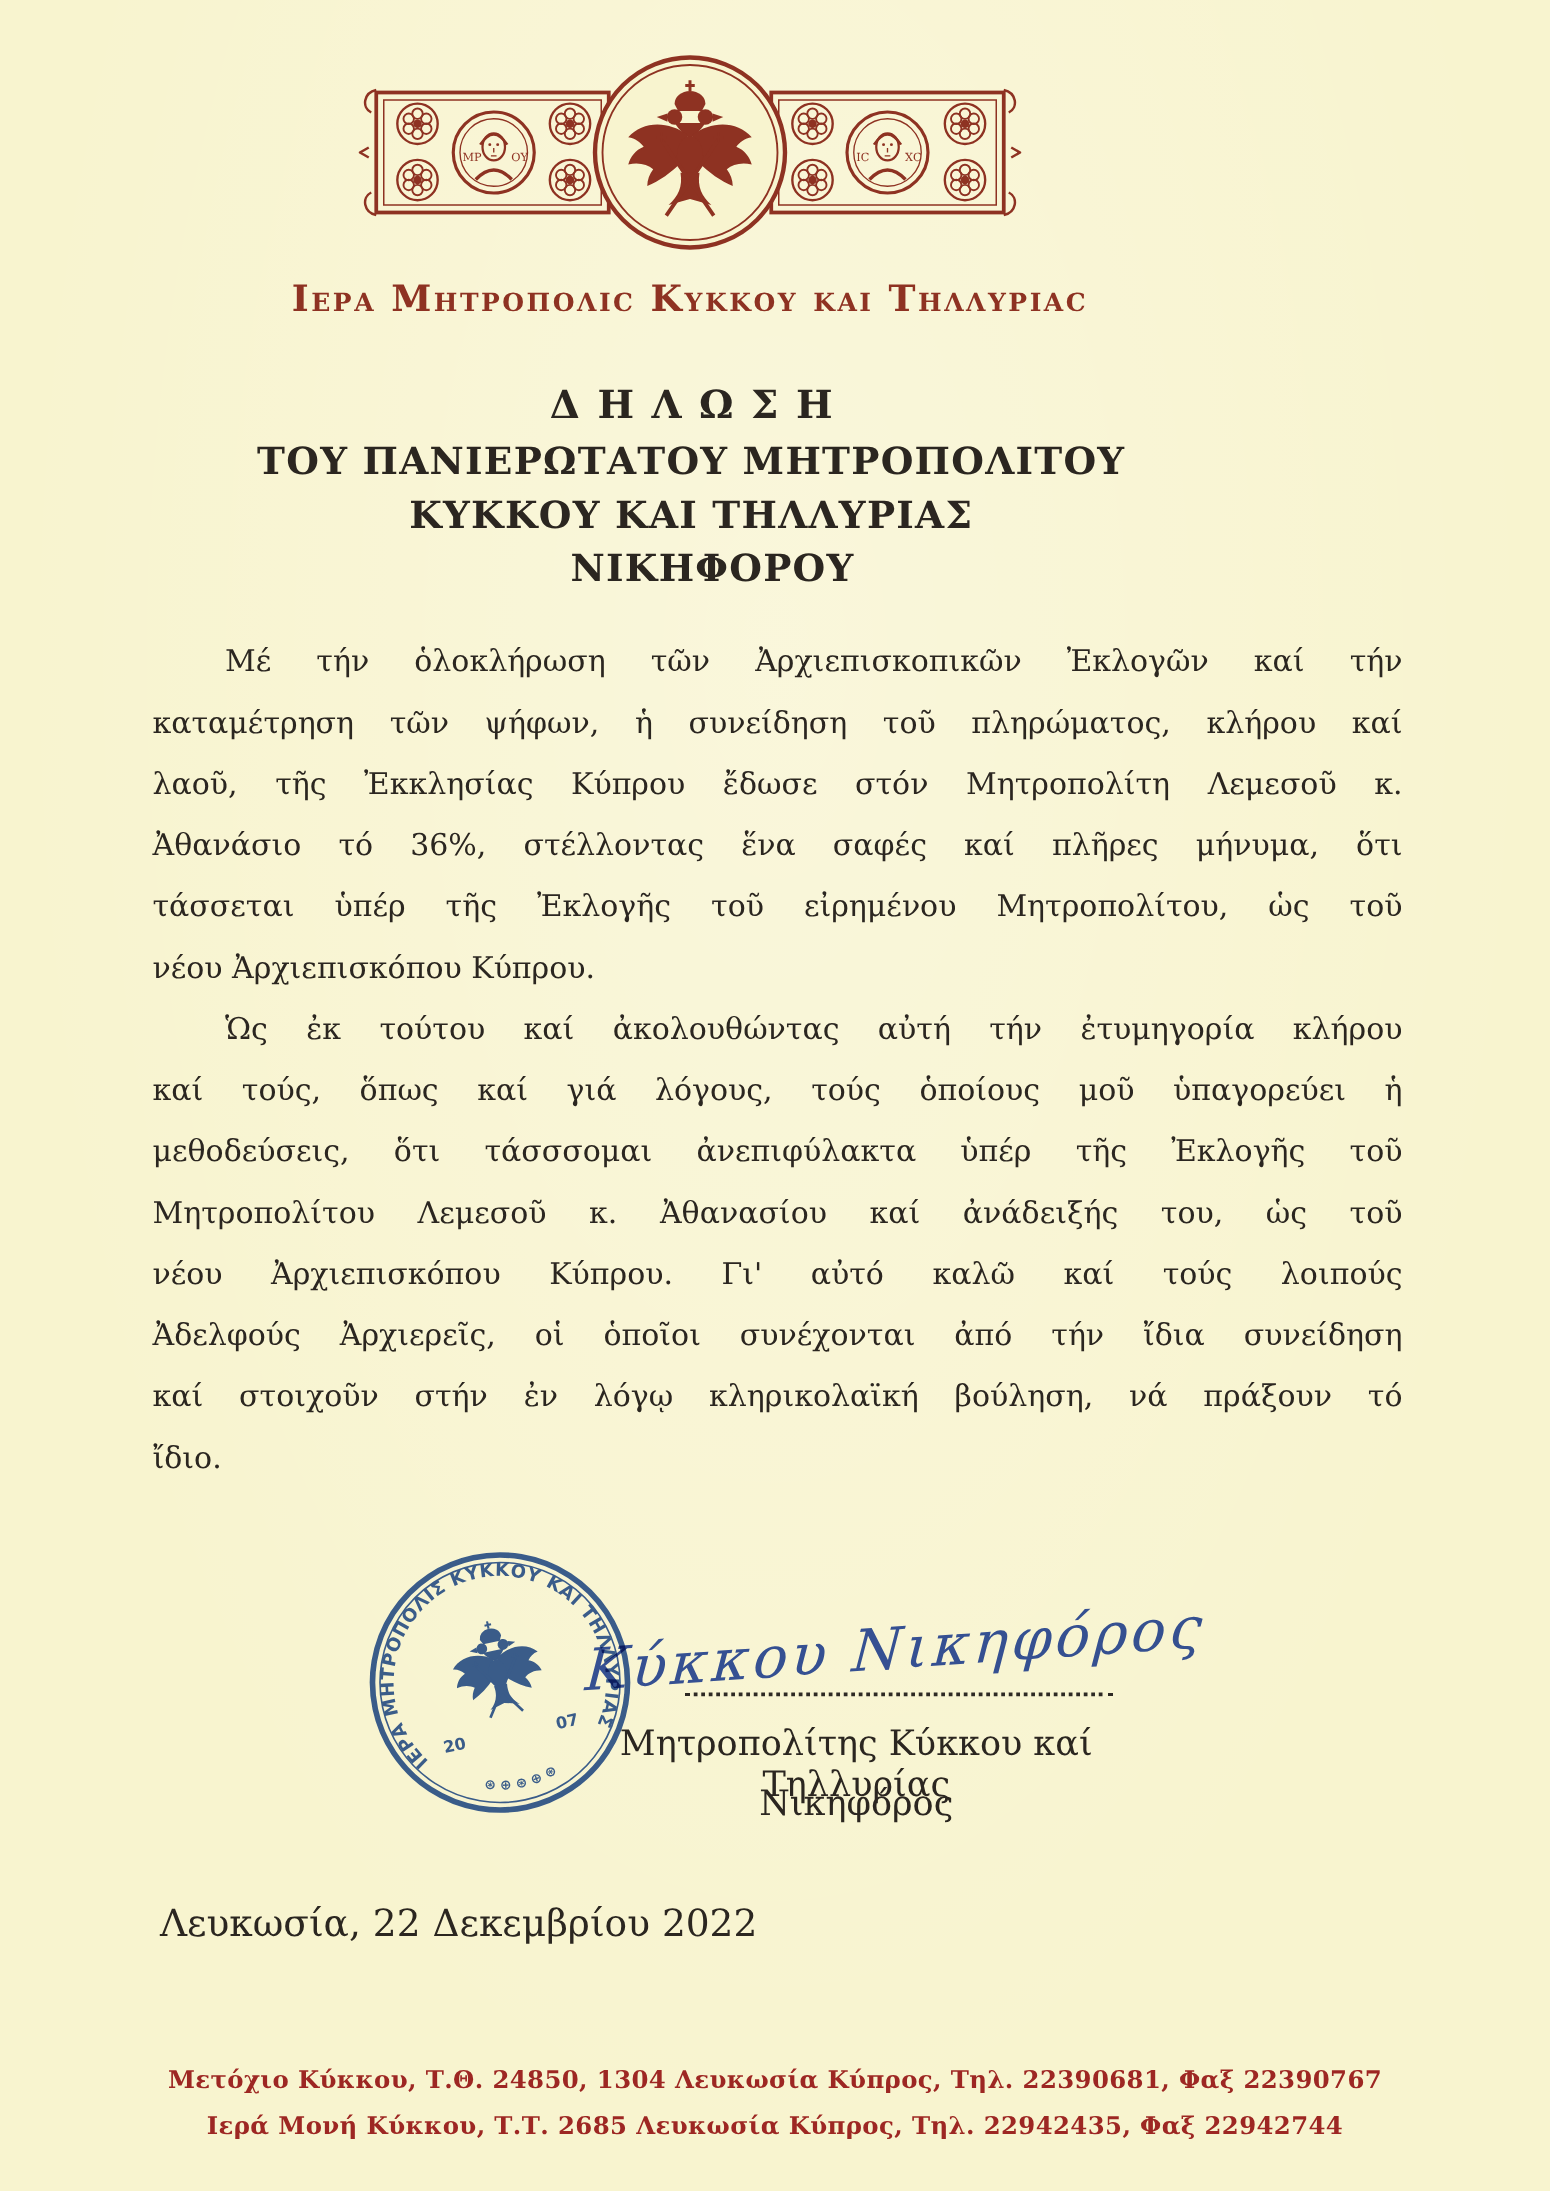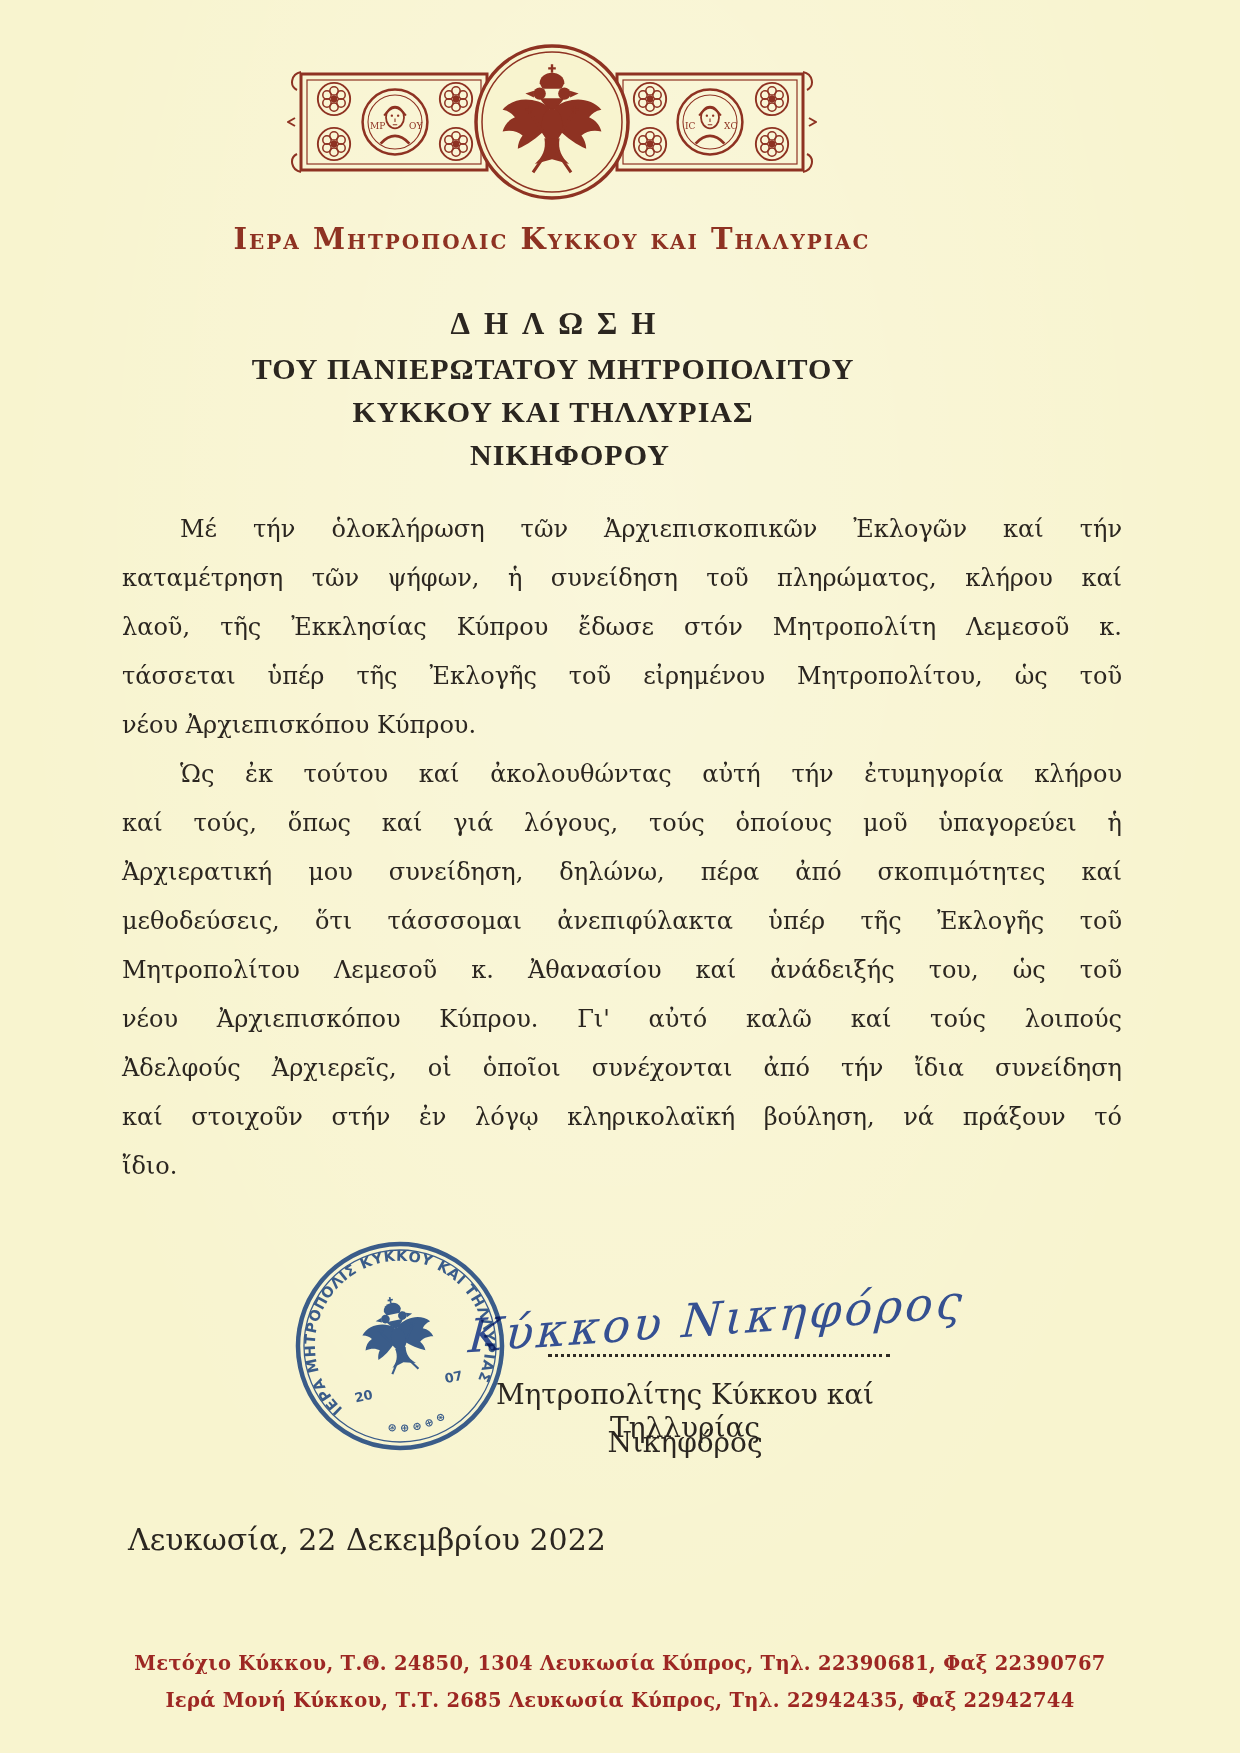--- a/index.html
+++ b/index.html
@@ -18,21 +18,21 @@
   }
   .abs{position:absolute;}
   
   #banner{left:287px; top:36px; width:530px; height:180px; color:var(--maroon);}
   #orgname{
     left:0; top:222px; width:1104px; text-align:center;
     font-variant:small-caps; font-weight:bold; font-size:29px; letter-spacing:2px;
     color:var(--maroon);
   }
   
-  .title-line{left:0; width:1106px; text-align:center; font-weight:bold; color:var(--ink);font-family:Liberation Serif, serif;}
+  .title-line{left:0; width:1106px; text-align:center; font-weight:bold; color:var(--ink);}
   #heading   {top:306px; font-size:31px; letter-spacing:14px; text-indent:14px;}
   #subtitle1 {top:352px; font-size:30px; letter-spacing:1px;}
   #subtitle2 {top:395px; font-size:30px; letter-spacing:1px;}
   #subtitle3 {top:438px; font-size:30px; letter-spacing:1px;margin-left:17px;}
   
   #body{left:122px; top:505px; width:1000px; font-size:24px; line-height:49px;}
   .body-line{text-align:justify; text-align-last:justify; white-space:nowrap;}
   .para .body-line:first-of-type{text-indent:58px;}
   .para .body-line:last-of-type{text-align-last:left; white-space:normal;}
   
@@ -137,28 +137,28 @@
   <div id="subtitle1" class="abs title-line">ΤΟΥ ΠΑΝΙΕΡΩΤΑΤΟΥ ΜΗΤΡΟΠΟΛΙΤΟΥ</div>
   <div id="subtitle2" class="abs title-line">ΚΥΚΚΟΥ ΚΑΙ ΤΗΛΛΥΡΙΑΣ</div>
   <div id="subtitle3" class="abs title-line">ΝΙΚΗΦΟΡΟΥ</div>
 
   <div id="body" class="abs">
     <div class="para">
 
     <div class="body-line">Μέ τήν ὁλοκλήρωση τῶν Ἀρχιεπισκοπικῶν Ἐκλογῶν καί τήν</div>
         <div class="body-line">καταμέτρηση τῶν ψήφων, ἡ συνείδηση τοῦ πληρώματος, κλήρου καί</div>
         <div class="body-line">λαοῦ, τῆς Ἐκκλησίας Κύπρου ἔδωσε στόν Μητροπολίτη Λεμεσοῦ κ.</div>
+        <div class="body-line">Ἀθανάσιο τό 36%, στέλλοντας ἕνα σαφές καί πλῆρες μήνυμα, ὅτι</div>
         <div class="body-line">τάσσεται ὑπέρ τῆς Ἐκλογῆς τοῦ εἰρημένου Μητροπολίτου, ὡς τοῦ</div>
         <div class="body-line">νέου Ἀρχιεπισκόπου Κύπρου.</div>
       </div>
     <div class="para">
 
     <div class="body-line">Ὡς ἐκ τούτου καί ἀκολουθώντας αὐτή τήν ἐτυμηγορία κλήρου</div>
         <div class="body-line">καί τούς, ὅπως καί γιά λόγους, τούς ὁποίους μοῦ ὑπαγορεύει ἡ</div>
-        <div class="body-line">Ἀρχιερατική μου συνείδηση, δηλώνω, πέρα ἀπό σκοπιμότητες καί</div>
         <div class="body-line">μεθοδεύσεις, ὅτι τάσσσομαι ἀνεπιφύλακτα ὑπέρ τῆς Ἐκλογῆς τοῦ</div>
         <div class="body-line">Μητροπολίτου Λεμεσοῦ κ. Ἀθανασίου καί ἀνάδειξής του, ὡς τοῦ</div>
         <div class="body-line">νέου Ἀρχιεπισκόπου Κύπρου. Γι' αὐτό καλῶ καί τούς λοιπούς</div>
         <div class="body-line">Ἀδελφούς Ἀρχιερεῖς, οἱ ὁποῖοι συνέχονται ἀπό τήν ἴδια συνείδηση</div>
         <div class="body-line">καί στοιχοῦν στήν ἐν λόγῳ κληρικολαϊκή βούληση, νά πράξουν τό</div>
         <div class="body-line">ἴδιο.</div>
       </div>
   </div>
 
   <svg id="stamp" class="abs" viewBox="0 0 220 220">

